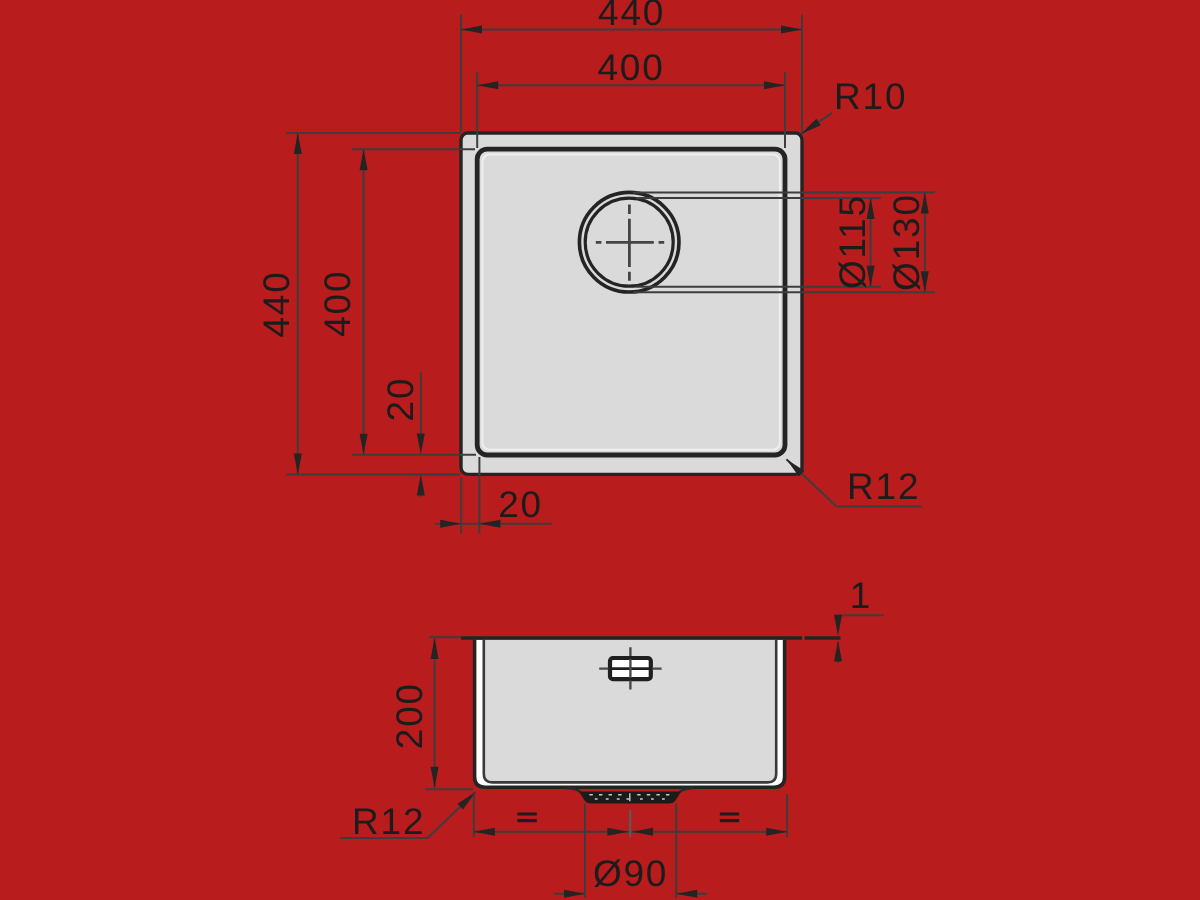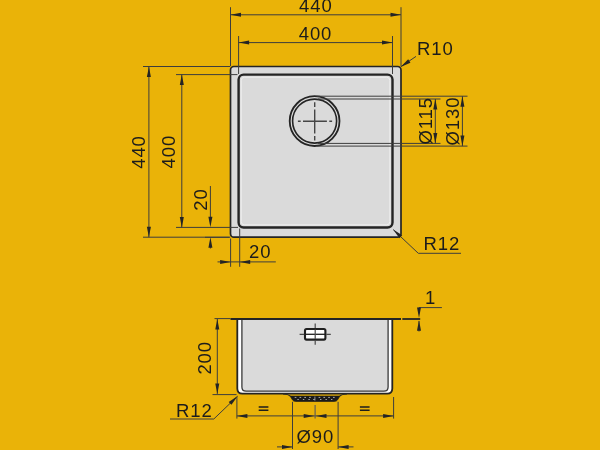--- a/index.html
+++ b/index.html
@@ -1,16 +1,16 @@
 <!DOCTYPE html>
 <html><head>
 <meta charset="utf-8">
 <style>
   html,body{margin:0;padding:0;background:#ffffff;}
-  .stage{position:relative;width:600px;height:450px;background:#eab308;overflow:hidden;}
+  .stage{position:relative;width:600px;height:450px;background:#b91c1c;overflow:hidden;}
   svg{position:absolute;left:0;top:0;}
   text{font-family:"Liberation Sans", sans-serif;fill:#1c1c1c;font-size:18.5px;letter-spacing:0.9px;}
 </style>
 </head>
 <body>
 <div class="stage">
 <svg width="600" height="450" viewBox="0 0 600 450">
 <g fill="none" stroke-linecap="butt">
 
 <rect x="230.5" y="66.5" width="170.5" height="170.7" rx="3.4" fill="#dadada" stroke="#242424" stroke-width="1.7"></rect>

